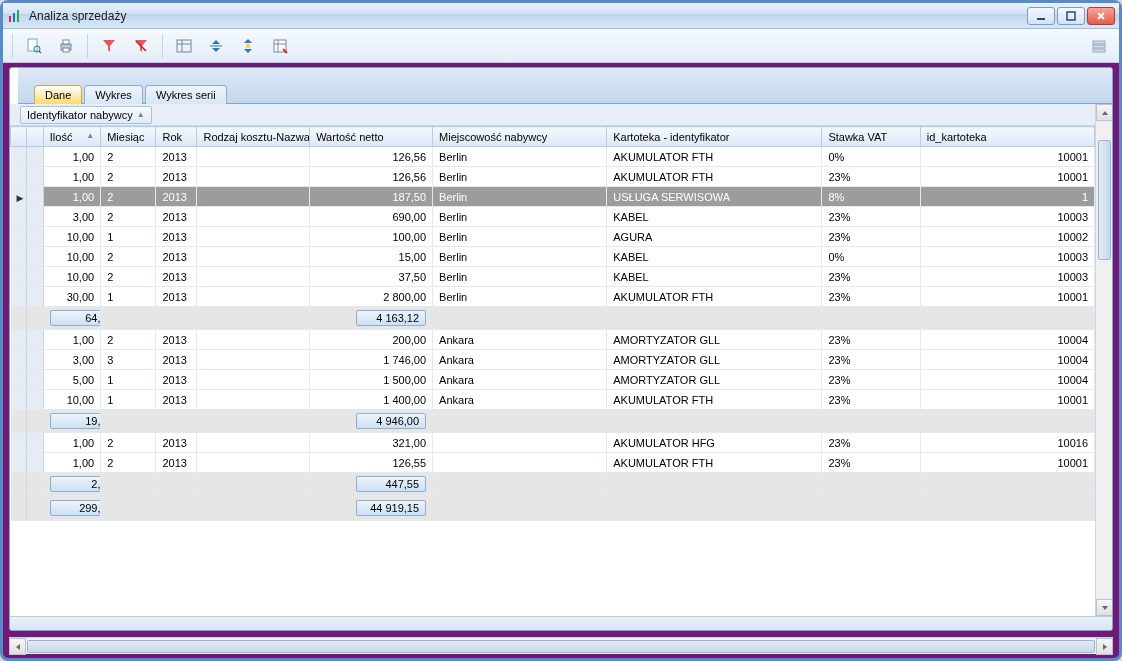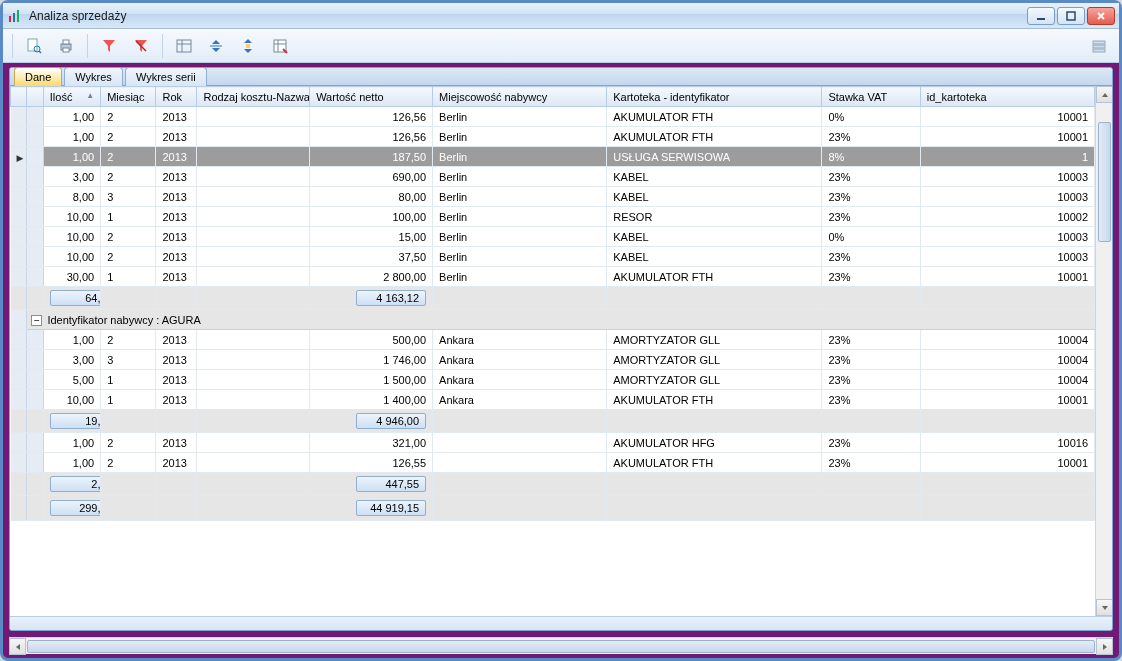--- a/index.html
+++ b/index.html
@@ -40,22 +40,22 @@
 .tool-spacer { flex: 1; }
 
 .content {
   flex: 1; padding: 4px 6px 6px 6px; display: flex; flex-direction: column; overflow: hidden;
 }
 .panel {
   flex: 1; border: 1px solid #7ea6d0; border-radius: 3px; display: flex; flex-direction: column; overflow: hidden;
   background: #fff;
 }
 .tabs {
-  height: 18px; background: linear-gradient(to bottom, #dde9f6, #c2d7ee);
-  display: flex; align-items: flex-end; padding: 0 4px; border-bottom: 1px solid #7ea6d0;
+  height: 36px; background: linear-gradient(to bottom, #dde9f6, #c2d7ee);
+  display: flex; align-items: flex-end; padding: 0 16px; border-bottom: 1px solid #7ea6d0; margin-left: 8px;
 }
 .tab {
   padding: 3px 10px 3px 10px; margin-right: 2px; border: 1px solid #90aed0; border-bottom: none;
   background: linear-gradient(to bottom, #eef5fc, #d8e6f5);
   border-top-left-radius: 4px; border-top-right-radius: 4px; cursor: pointer; font-size: 11px; position: relative; top: 1px;
 }
 .tab.active { background: linear-gradient(to bottom, #fff, #fde9a8 60%, #fcd96a); border-color: #c9a94f; z-index: 2; }
 
 .grid-wrap { flex: 1; display: flex; flex-direction: row; overflow: hidden; position: relative; }
 .grid-scroll { flex: 1; overflow: auto; }
@@ -232,20 +232,26 @@
   <div class="content">
     <div class="panel">
       <div class="tabs">
         <div class="tab active">Dane</div>
         <div class="tab">Wykres</div>
         <div class="tab">Wykres serii</div>
       </div>
 
       <div class="grid-wrap">
         <div class="grid-scroll">
+          <div class="groupby-row">
+            <span class="groupby-chip">
+              <span>Identyfikator nabywcy</span>
+              <span class="tri">▲</span>
+            </span>
+          </div>
 
           <table class="grid">
             <colgroup>
               <col class="col-indicator">
                 <col class="col-expand">
               <col class="col-ilosc">
                 <col class="col-miesiac">
                 <col class="col-rok">
               <col class="col-rodzaj">
                 <col class="col-wartosc">
@@ -318,40 +324,27 @@
                   <td></td>
                   <td class="num">690,00</td>
                   <td>Berlin</td>
                   <td>KABEL</td>
                   <td>23%</td>
                   <td class="num">10003</td>
                 </tr>
                 <tr class="datarow">
                   <td class="indicator"></td>
                   <td class="expand-cell"></td>
-                  <td class="num">8,00</td>
-                  <td>3</td>
-                  <td>2013</td>
-                  <td></td>
-                  <td class="num">80,00</td>
-                  <td>Berlin</td>
-                  <td>KABEL</td>
-                  <td>23%</td>
-                  <td class="num">10003</td>
-                </tr>
-                <tr class="datarow">
-                  <td class="indicator"></td>
-                  <td class="expand-cell"></td>
                   <td class="num">10,00</td>
                   <td>1</td>
                   <td>2013</td>
                   <td></td>
                   <td class="num">100,00</td>
                   <td>Berlin</td>
-                  <td>RESOR</td>
+                  <td>AGURA</td>
                   <td>23%</td>
                   <td class="num">10002</td>
                 </tr>
                 <tr class="datarow">
                   <td class="indicator"></td>
                   <td class="expand-cell"></td>
                   <td class="num">10,00</td>
                   <td>2</td>
                   <td>2013</td>
                   <td></td>
@@ -393,32 +386,28 @@
                   <td colspan="1"><span class="sum-box">64,00</span></td>
                   <td></td>
                   <td></td>
                   <td></td>
                   <td class="num"><span class="sum-box">4 163,12</span></td>
                   <td></td>
                   <td></td>
                   <td></td>
                   <td></td>
                 </tr>
-                <tr class="group">
-                  <td class="indicator"></td>
-                  <td colspan="10" class="group-cell"><span class="group-toggle">−</span><span>Identyfikator nabywcy : AGURA</span></td>
-                </tr>
                 <tr class="datarow">
                   <td class="indicator"></td>
                   <td class="expand-cell"></td>
                   <td class="num">1,00</td>
                   <td>2</td>
                   <td>2013</td>
                   <td></td>
-                  <td class="num">500,00</td>
+                  <td class="num">200,00</td>
                   <td>Ankara</td>
                   <td>AMORTYZATOR GLL</td>
                   <td>23%</td>
                   <td class="num">10004</td>
                 </tr>
                 <tr class="datarow">
                   <td class="indicator"></td>
                   <td class="expand-cell"></td>
                   <td class="num">3,00</td>
                   <td>3</td>

